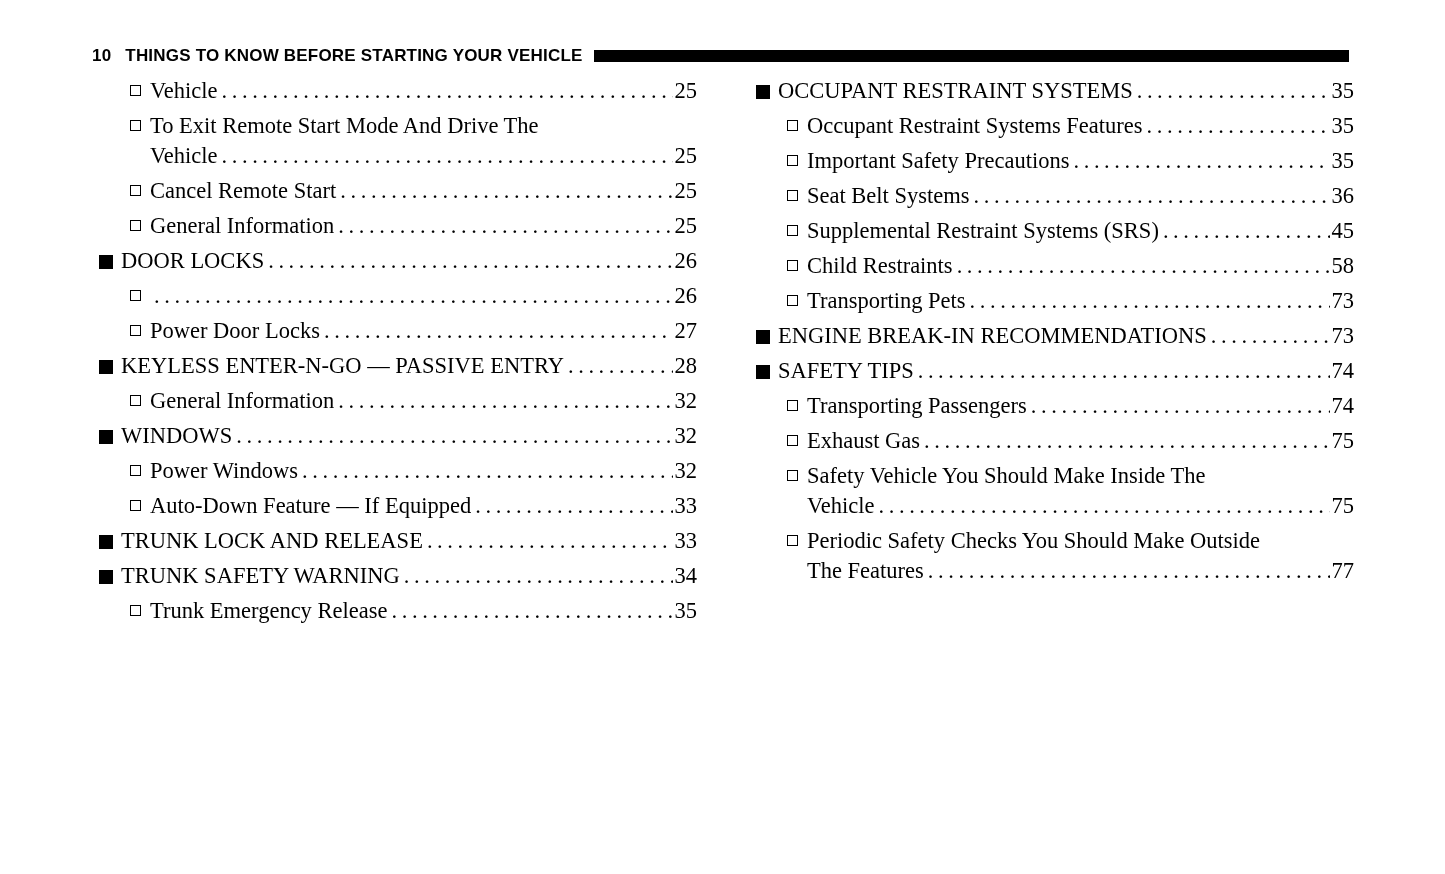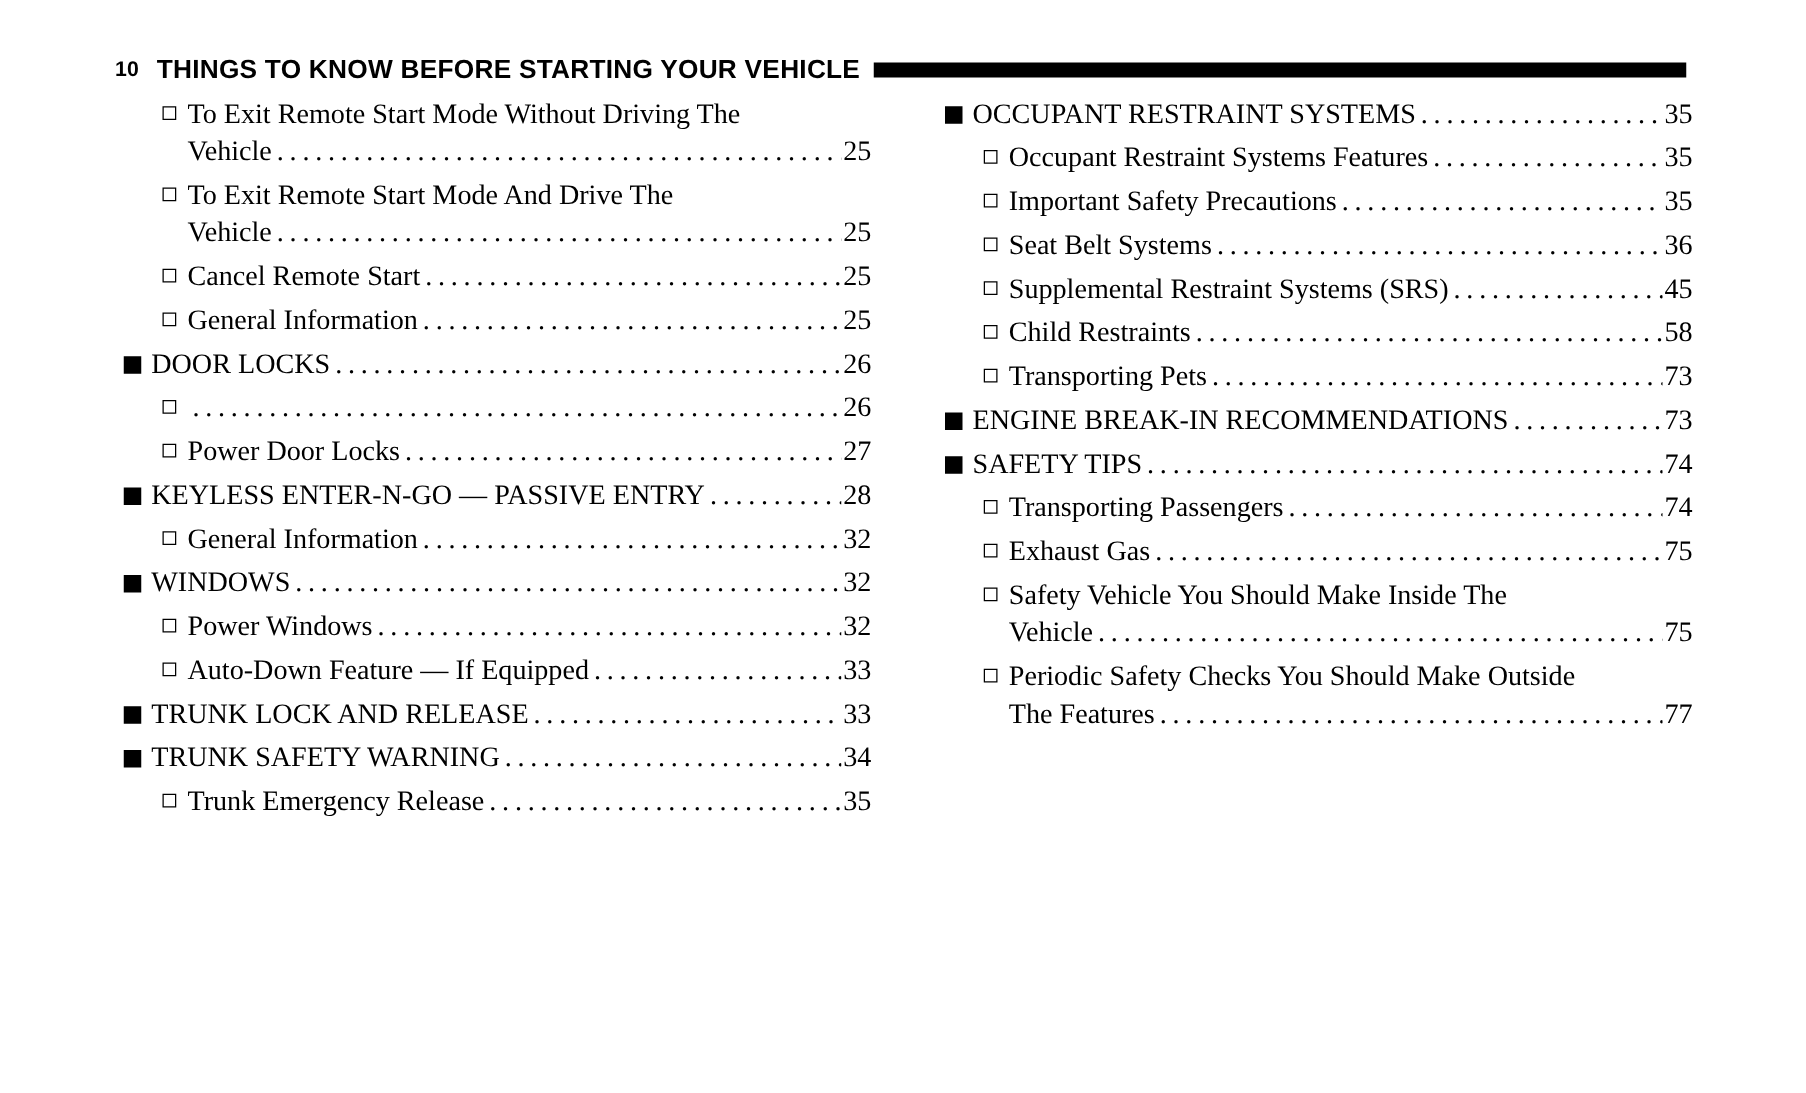--- a/index.html
+++ b/index.html
@@ -36,21 +36,21 @@
     font-family: "Liberation Sans", sans-serif;
     font-weight: bold;
     font-size: 17px;
     letter-spacing: 0.2px;
     margin-right: 14px;
     line-height: 1;
   }
   .header-title {
     font-family: "Liberation Sans", sans-serif;
     font-weight: bold;
-    font-size: 21px;
+    font-size: 17px;
     letter-spacing: 0.2px;
     white-space: nowrap;
     line-height: 1;
   }
   .header-rule {
     flex: 1 1 auto;
     height: 12px;
     background: #000000;
     margin-left: 11px;
     margin-top: 1px;
@@ -154,23 +154,20 @@
     <span class="header-page-number">10</span>
     <span class="header-title">THINGS TO KNOW BEFORE STARTING YOUR VEHICLE</span>
     <span class="header-rule"></span>
   </div>
 
   <div class="columns">
     <div class="col" id="col-0">
         <div class="entry level2">
           <span class="bullet"><span class="sq-hollow"></span></span>
           <div class="entry-body">
-            <div class="wrapline">
-              <span class="label">To Exit Remote Start Mode Without Driving The</span>
-            </div>
             <div class="line">
               <span class="label">Vehicle</span>
               <span class="leader">............................................................</span>
               <span class="pageno">25</span>
             </div>
           </div>
         </div>
         <div class="entry level2">
           <span class="bullet"><span class="sq-hollow"></span></span>
           <div class="entry-body">

